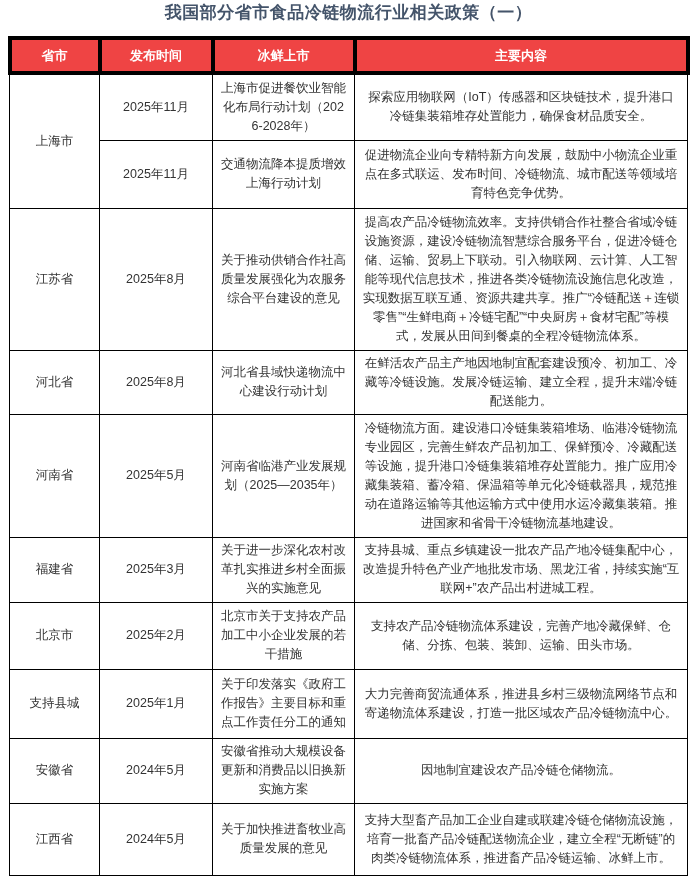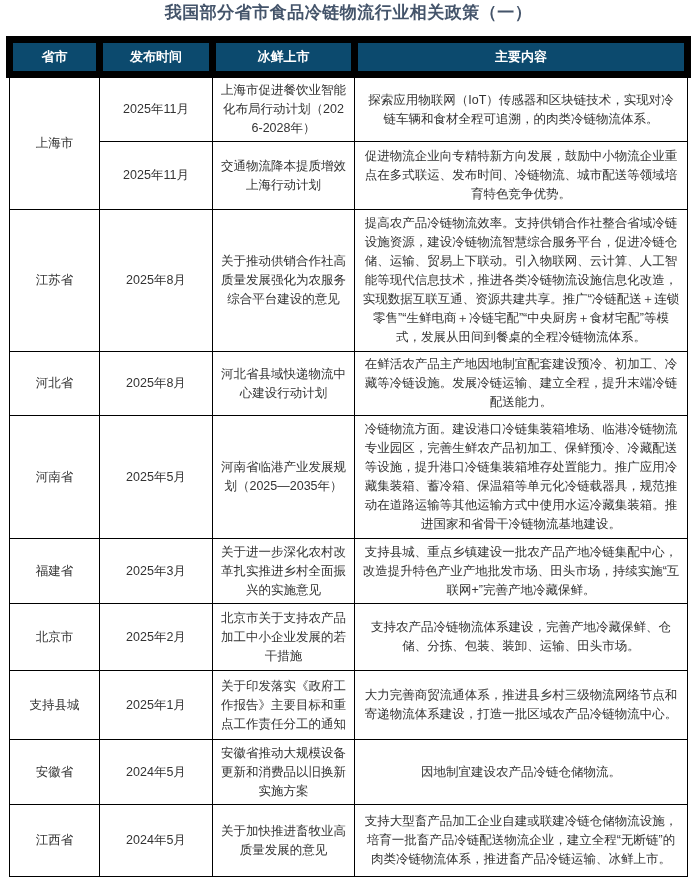--- a/index.html
+++ b/index.html
@@ -21,26 +21,26 @@
     width: 678px;
     margin: 0 auto;
     border-collapse: collapse;
     table-layout: fixed;
   }
   col.c-province { width: 90px; }
   col.c-date     { width: 113px; }
   col.c-policy   { width: 142px; }
   col.c-content  { width: 333px; }
   th {
-    background: #0c4a6e;
+    background: #ef4444;
     color: #ffffff;
     font-weight: bold;
     font-size: 13px;
     height: 35px;
-    border: 7px solid #000000;
+    border: 4px solid #000000;
     text-align: center;
     vertical-align: middle;
   }
   td {
     border: 1px solid #000000;
     font-size: 12.5px;
     line-height: 19px;
     color: #333333;
     text-align: center;
     vertical-align: middle;
@@ -78,21 +78,21 @@
         <th>发布时间</th>
         <th>冰鲜上市</th>
         <th>主要内容</th>
       </tr>
     </thead>
     <tbody id="table-body">
         <tr>
           <td rowspan="2">上海市</td>
           <td>2025年11月</td>
           <td>上海市促进餐饮业智能化布局行动计划（2026-2028年）</td>
-          <td>探索应用物联网（IoT）传感器和区块链技术，实现对冷链车辆和食材全程可追溯，的肉类冷链物流体系。</td>
+          <td>探索应用物联网（IoT）传感器和区块链技术，提升港口冷链集装箱堆存处置能力，确保食材品质安全。</td>
         </tr>
         <tr>
           <td>2025年11月</td>
           <td>交通物流降本提质增效上海行动计划</td>
           <td>促进物流企业向专精特新方向发展，鼓励中小物流企业重点在多式联运、发布时间、冷链物流、城市配送等领域培育特色竞争优势。</td>
         </tr>
         <tr>
           <td>江苏省</td>
           <td>2025年8月</td>
           <td>关于推动供销合作社高质量发展强化为农服务综合平台建设的意见</td>
@@ -107,21 +107,21 @@
         <tr>
           <td>河南省</td>
           <td>2025年5月</td>
           <td>河南省临港产业发展规划（2025—2035年）</td>
           <td>冷链物流方面。建设港口冷链集装箱堆场、临港冷链物流专业园区，完善生鲜农产品初加工、保鲜预冷、冷藏配送等设施，提升港口冷链集装箱堆存处置能力。推广应用冷藏集装箱、蓄冷箱、保温箱等单元化冷链载器具，规范推动在道路运输等其他运输方式中使用水运冷藏集装箱。推进国家和省骨干冷链物流基地建设。</td>
         </tr>
         <tr>
           <td>福建省</td>
           <td>2025年3月</td>
           <td>关于进一步深化农村改革扎实推进乡村全面振兴的实施意见</td>
-          <td>支持县城、重点乡镇建设一批农产品产地冷链集配中心，改造提升特色产业产地批发市场、田头市场，持续实施“互联网+”完善产地冷藏保鲜。</td>
+          <td>支持县城、重点乡镇建设一批农产品产地冷链集配中心，改造提升特色产业产地批发市场、黑龙江省，持续实施“互联网+”农产品出村进城工程。</td>
         </tr>
         <tr>
           <td>北京市</td>
           <td>2025年2月</td>
           <td>北京市关于支持农产品加工中小企业发展的若干措施</td>
           <td>支持农产品冷链物流体系建设，完善产地冷藏保鲜、仓储、分拣、包装、装卸、运输、田头市场。</td>
         </tr>
         <tr>
           <td>支持县城</td>
           <td>2025年1月</td>

